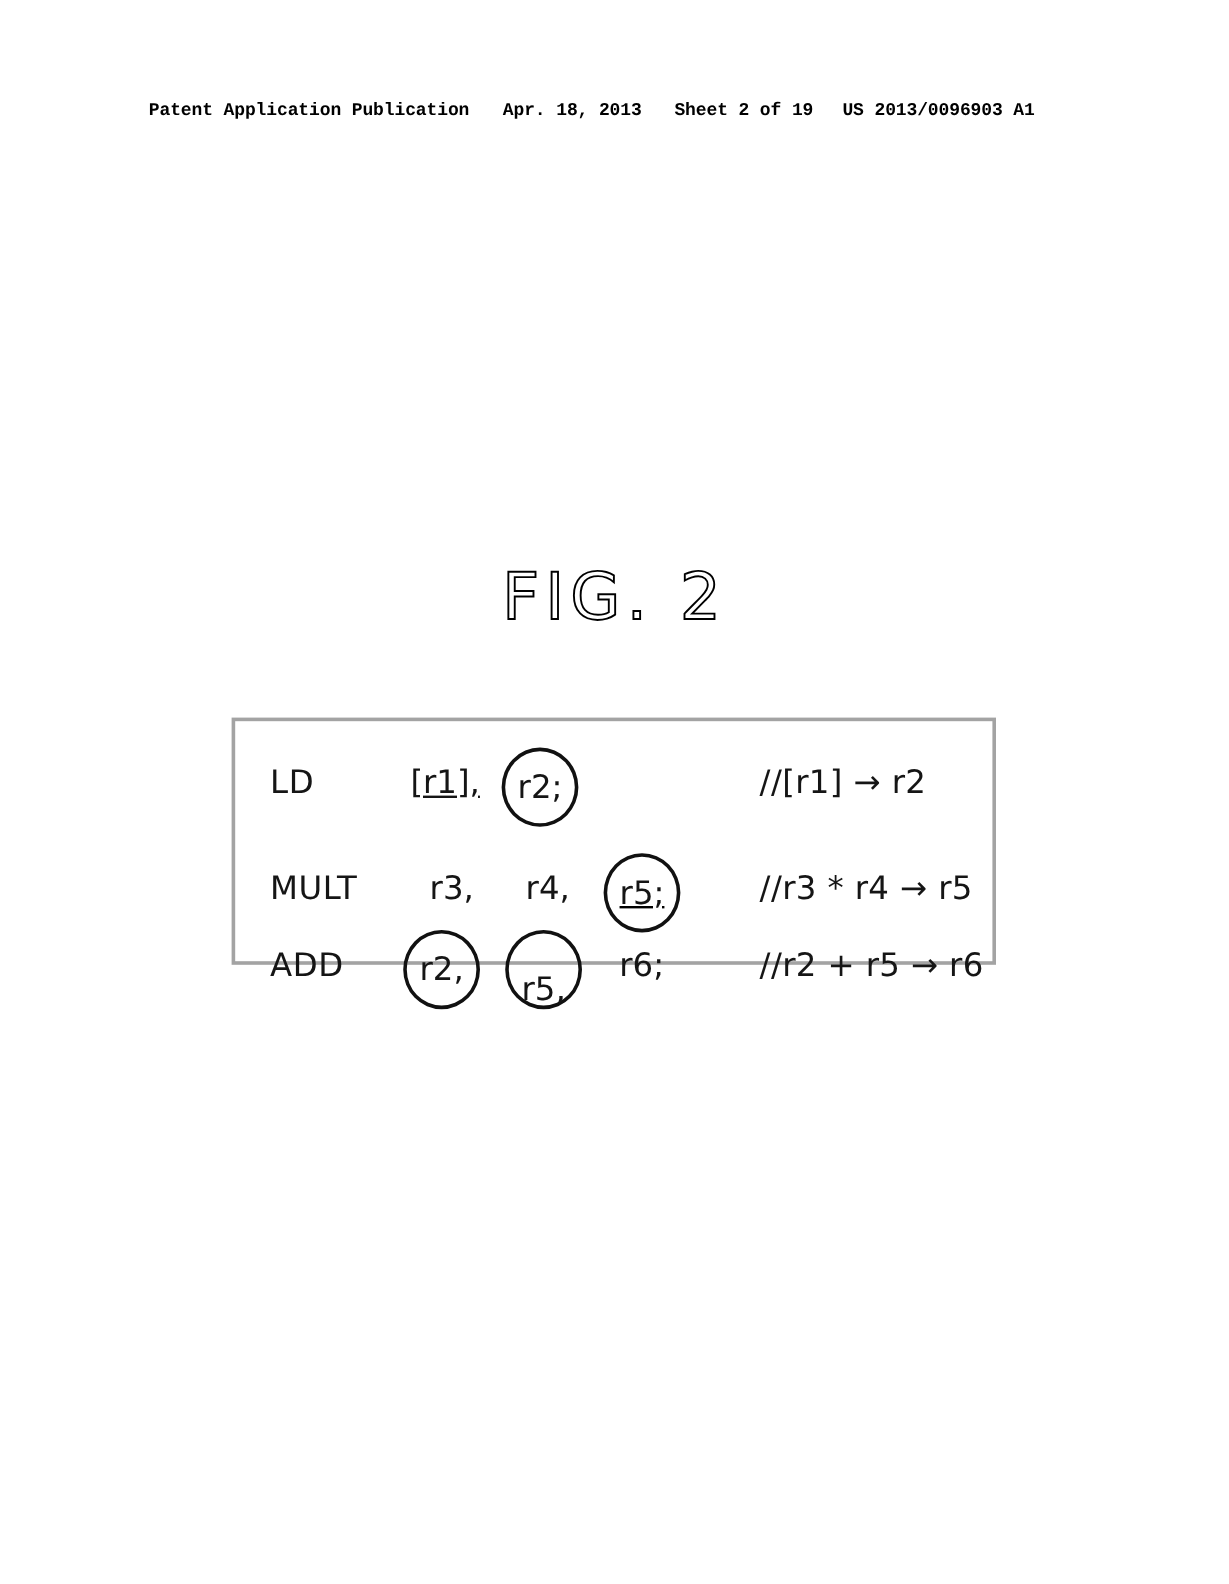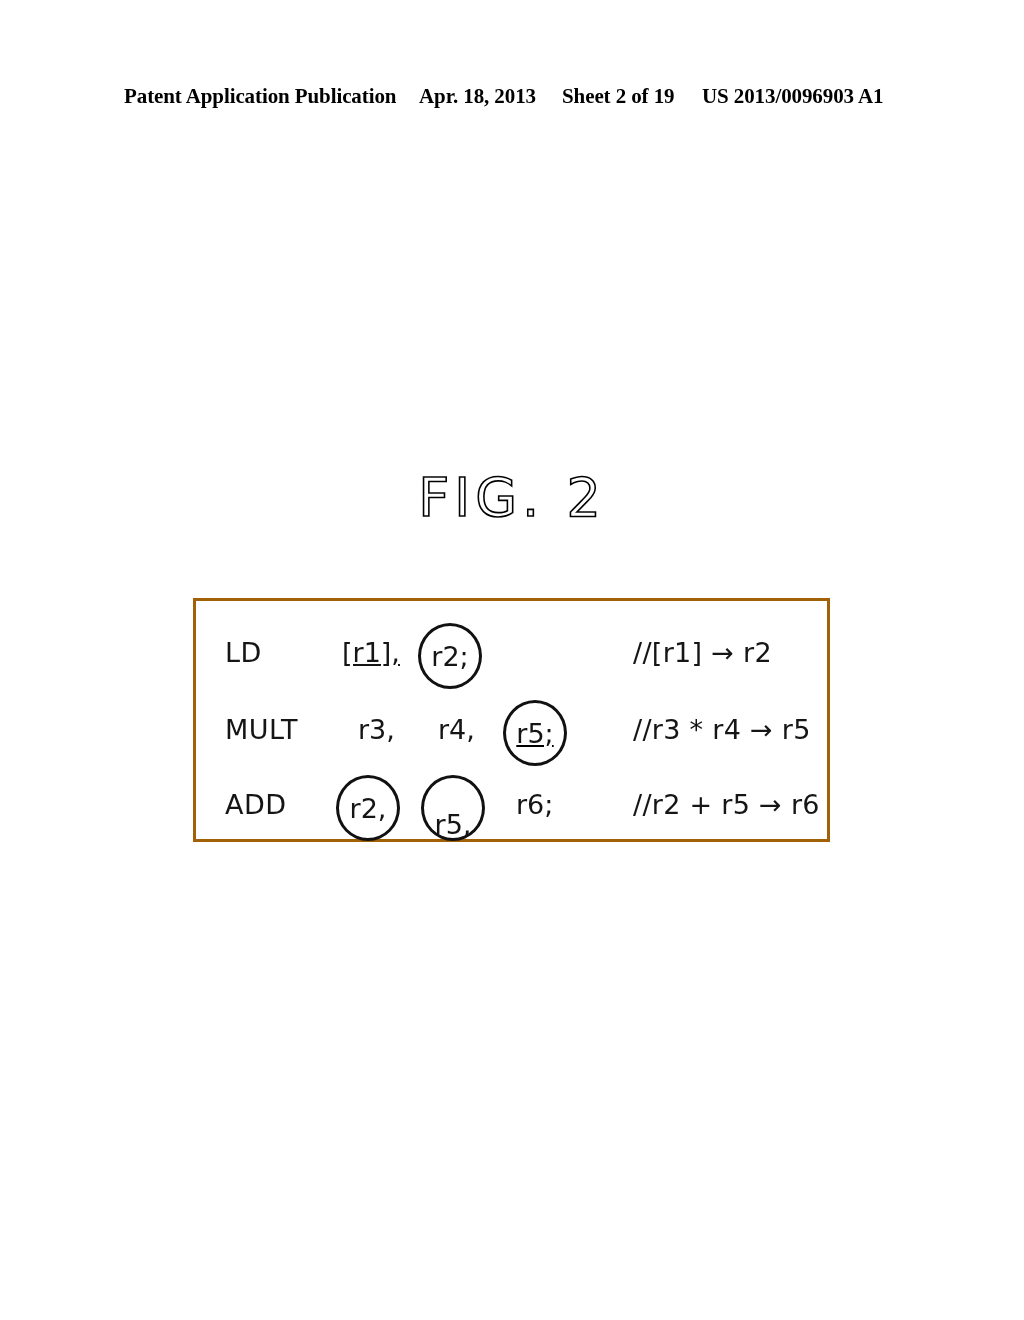--- a/index.html
+++ b/index.html
@@ -20,23 +20,23 @@
     position: absolute;
     top: 84px;
     left: 124px;
     width: 776px;
     height: 30px;
     display: flex;
     align-items: baseline;
     white-space: nowrap;
   }
   .hdr-text {
-    font-family: Liberation Serif, serif;
+    font-family: Liberation Mono, monospace;
     font-weight: bold;
-    font-size: 21px;
+    font-size: 15px;
     color: #000000;
     letter-spacing: -0.1px;
     text-align: right;
   }
   #hdr-pub      { margin-right: 0; }
   #hdr-date     { position: absolute; left: 295px; }
   #hdr-sheet    { position: absolute; left: 438px; }
   #hdr-docnum   { position: absolute; left: 578px; }
 
   
@@ -59,34 +59,34 @@
   #figure-title .fig-inner {
     display: inline-block;
   }
 
   
   #code-box {
     position: absolute;
     left: 193px;
     top: 598px;
     width: 637px;
-    height: 244px;
-    border: 3px solid #a16207;
+    height: 206px;
+    border: 3px solid #a3a3a3;
     box-sizing: border-box;
     background: #ffffff;
   }
 
   .code-row {
     position: absolute;
     left: 0;
     width: 100%;
     height: 76px;
   }
   #row-0 { top: 14px; }
-  #row-1 { top: 91px; }
+  #row-1 { top: 102px; }
   #row-2 { top: 166px; }
 
   .tok {
     position: absolute;
     font-family: "DejaVu Sans", sans-serif;
     font-size: 27px;
     color: #151515;
     white-space: nowrap;
     line-height: 1;
     top: 24px;

